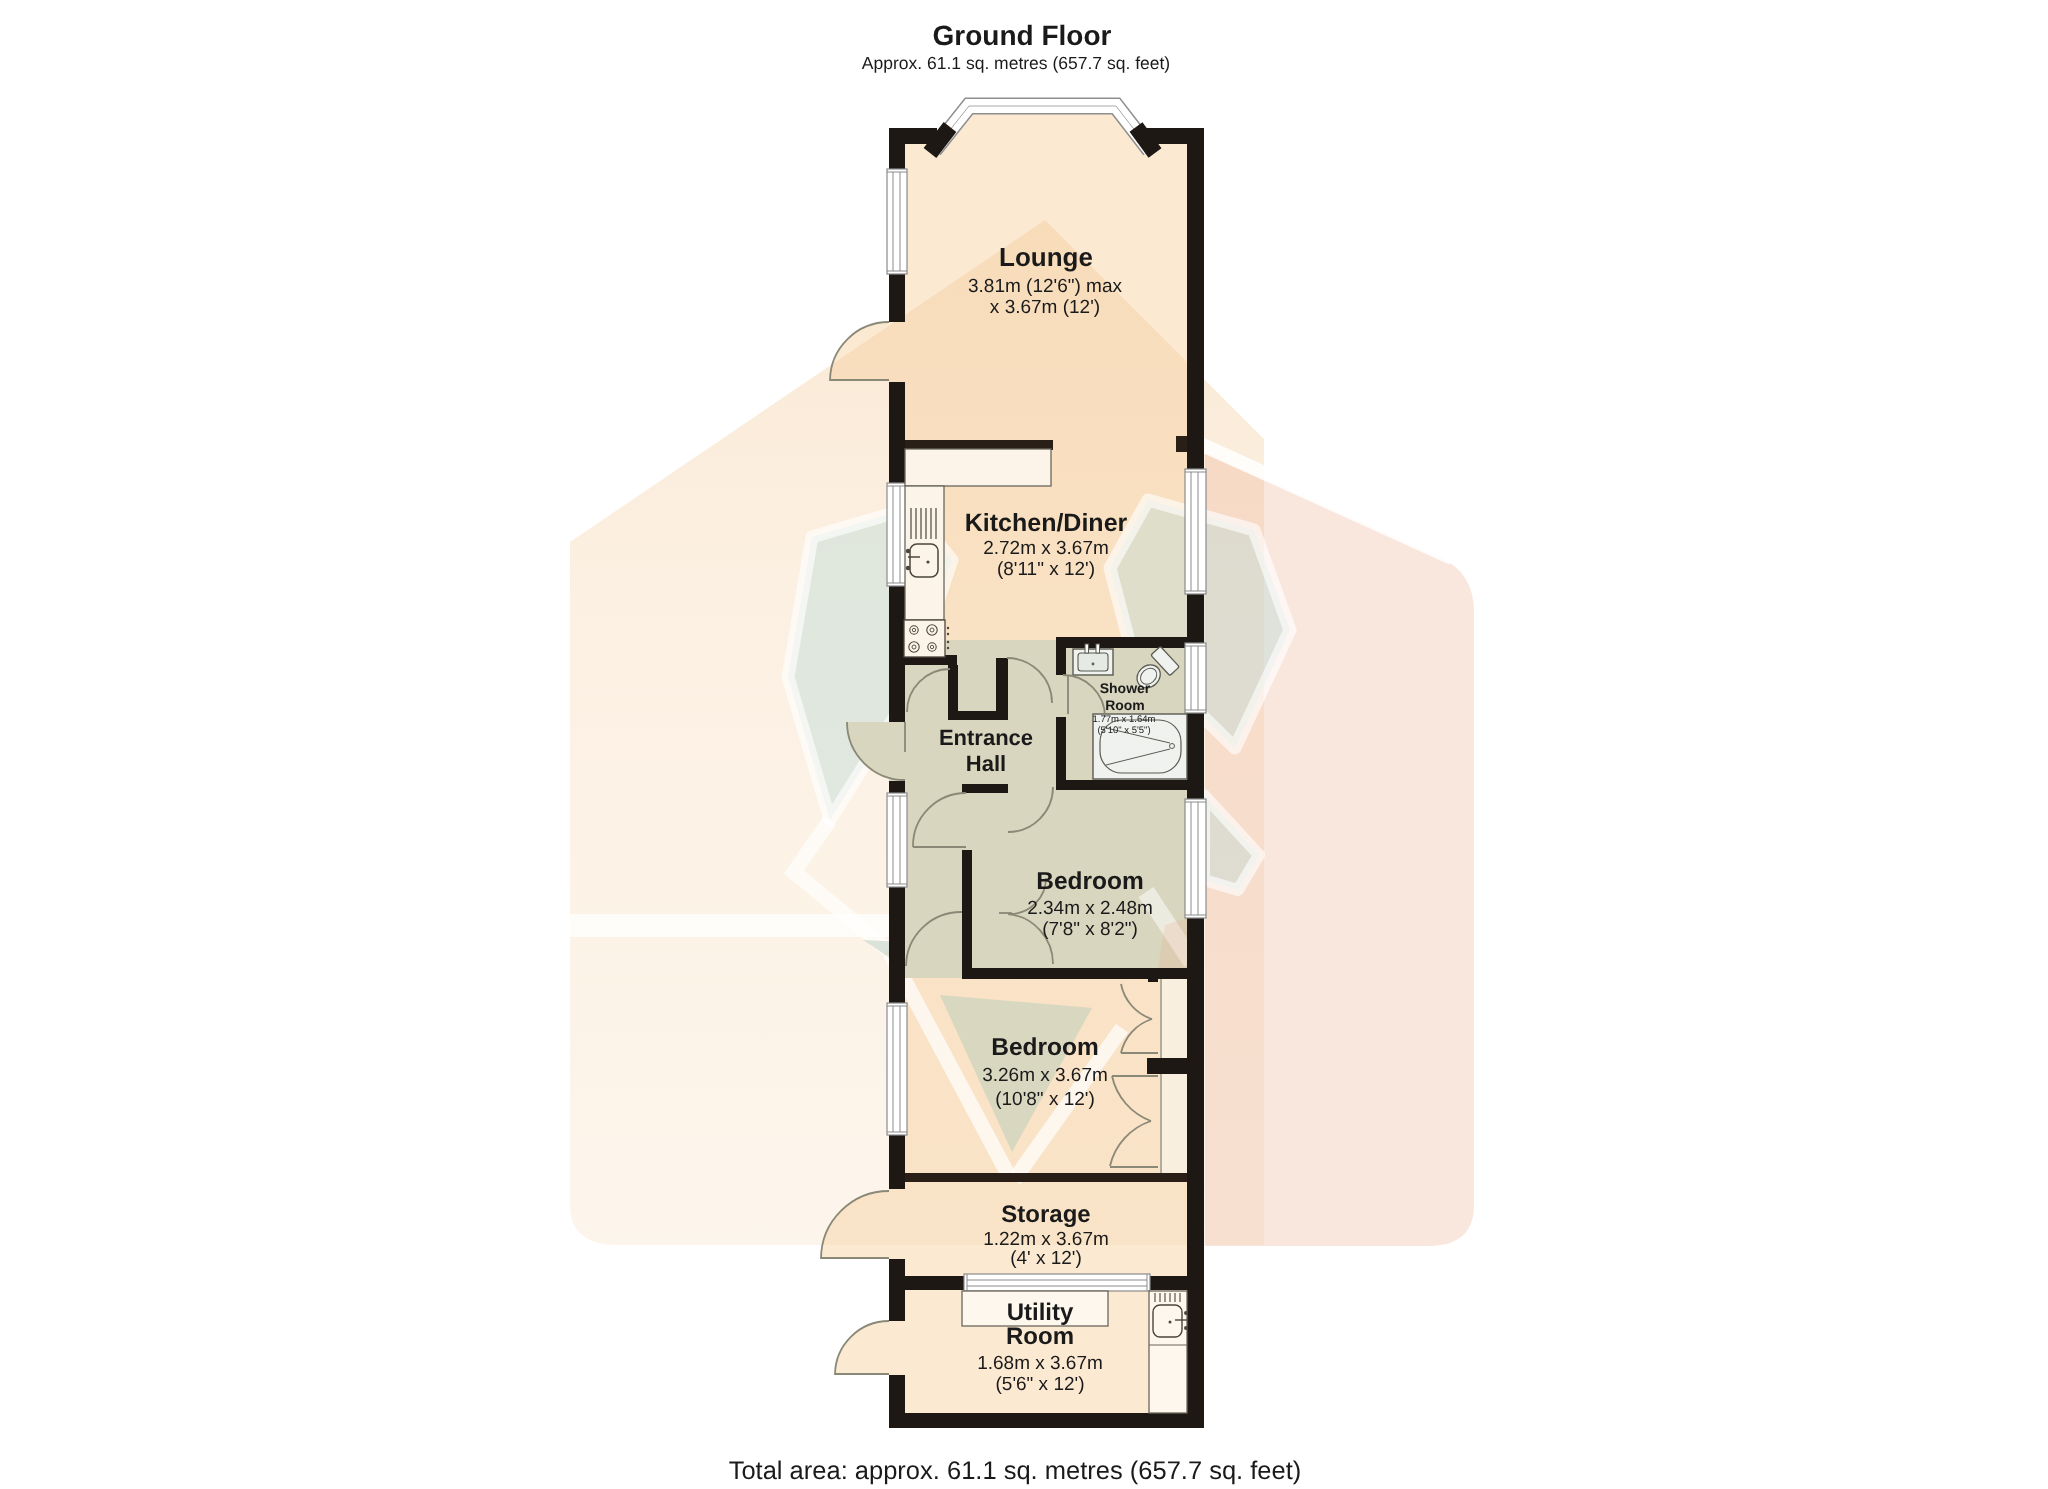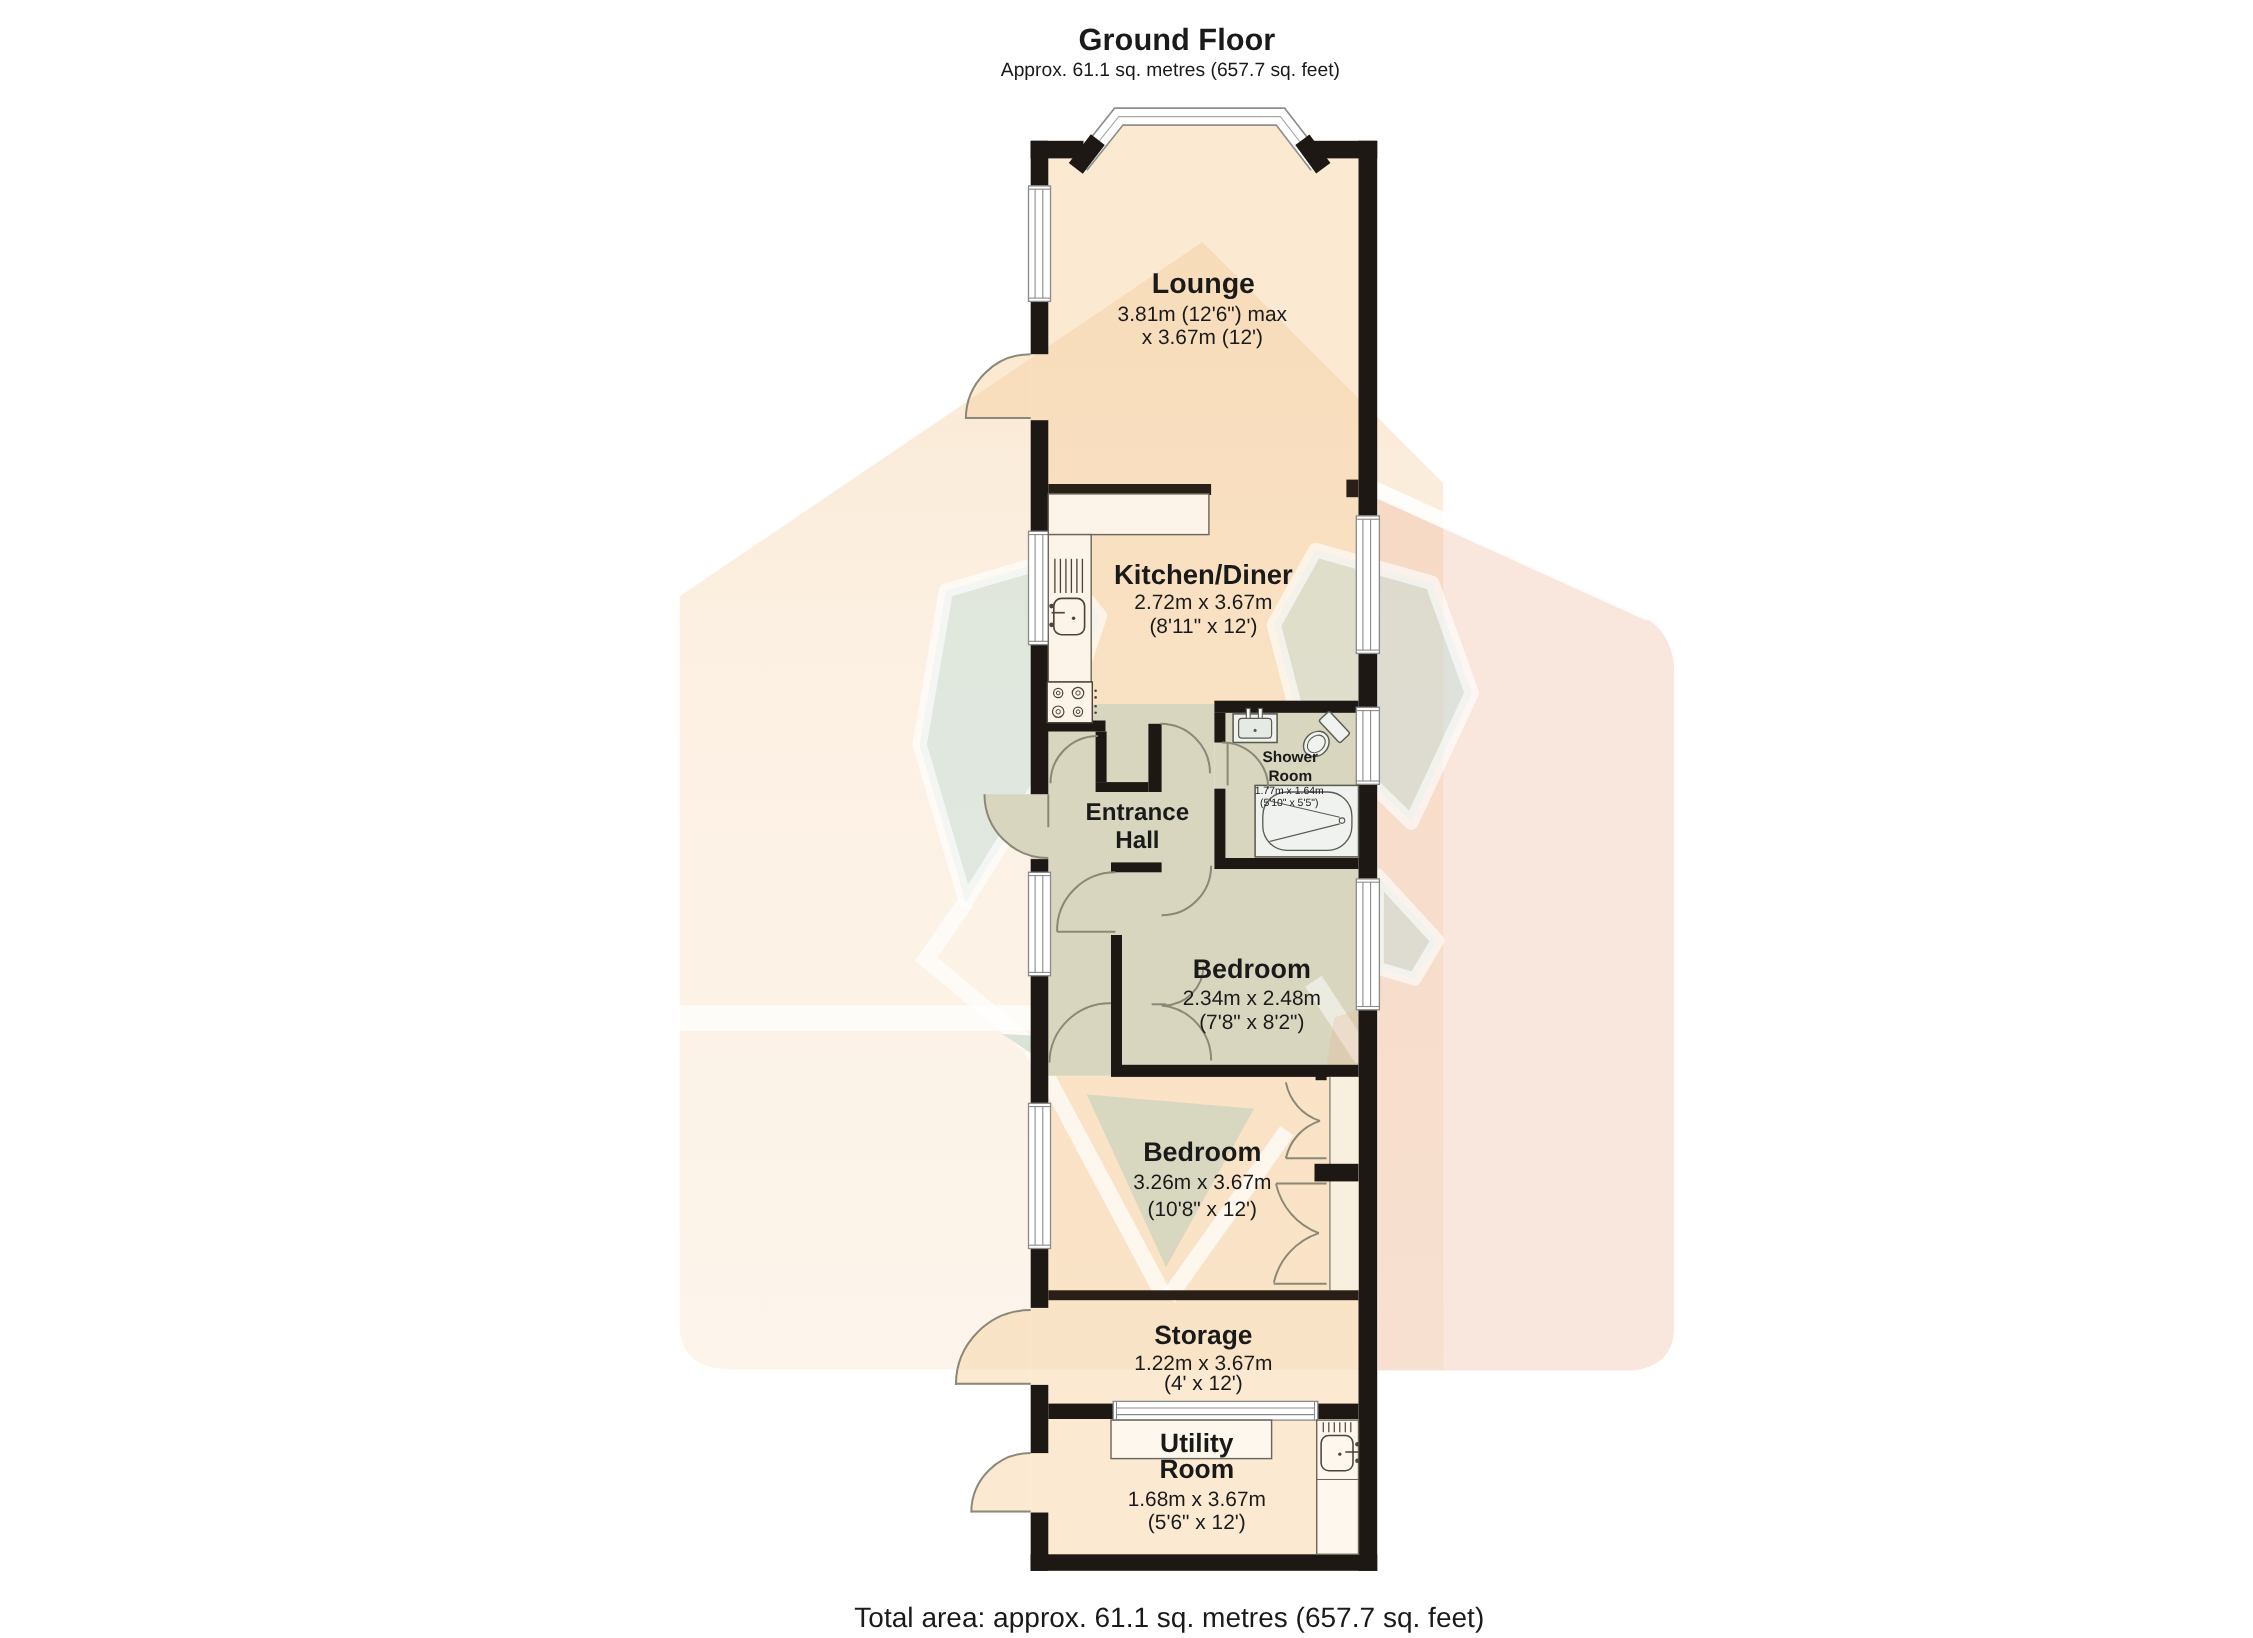--- a/index.html
+++ b/index.html
@@ -1,17 +1,17 @@
 <!DOCTYPE html>
 <html><head>
 <meta charset="utf-8">
 <style>
   html,body{margin:0;padding:0;background:#ffffff;}
   .page{position:relative;width:1900px;height:1489px;background:#ffffff;overflow:hidden;
-        font-family:"Liberation Sans", sans-serif;margin-left:48px;}
+        font-family:"Liberation Sans", sans-serif;}
   svg{position:absolute;left:0;top:0;}
   text{font-family:"Liberation Sans", sans-serif;}
 </style>
 </head>
 <body>
 <div class="page">
 <svg width="2048" height="1489" viewBox="0 0 2048 1489" text-rendering="geometricPrecision">
 
   <g>
     <text x="1022" y="45" font-size="28" font-weight="bold" fill="#1a1a1a" text-anchor="middle">Ground Floor</text>

